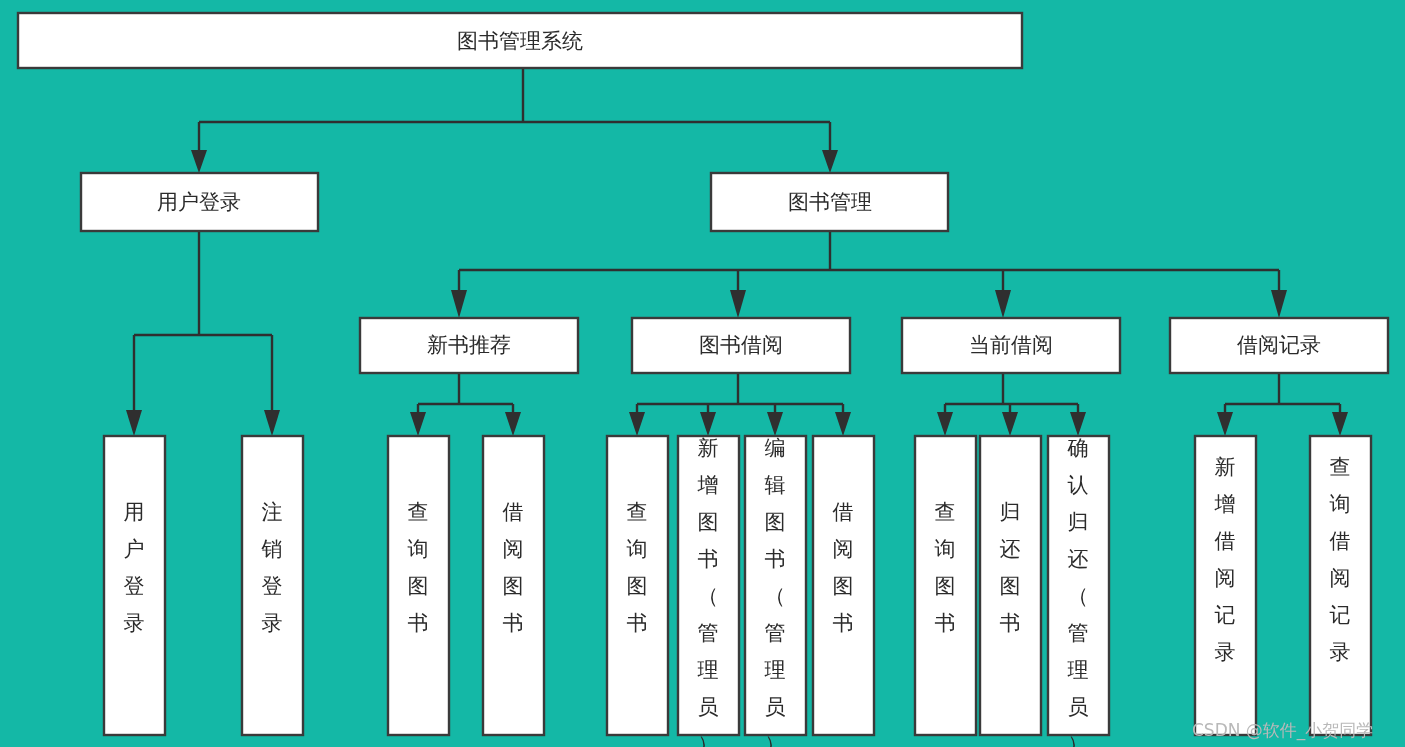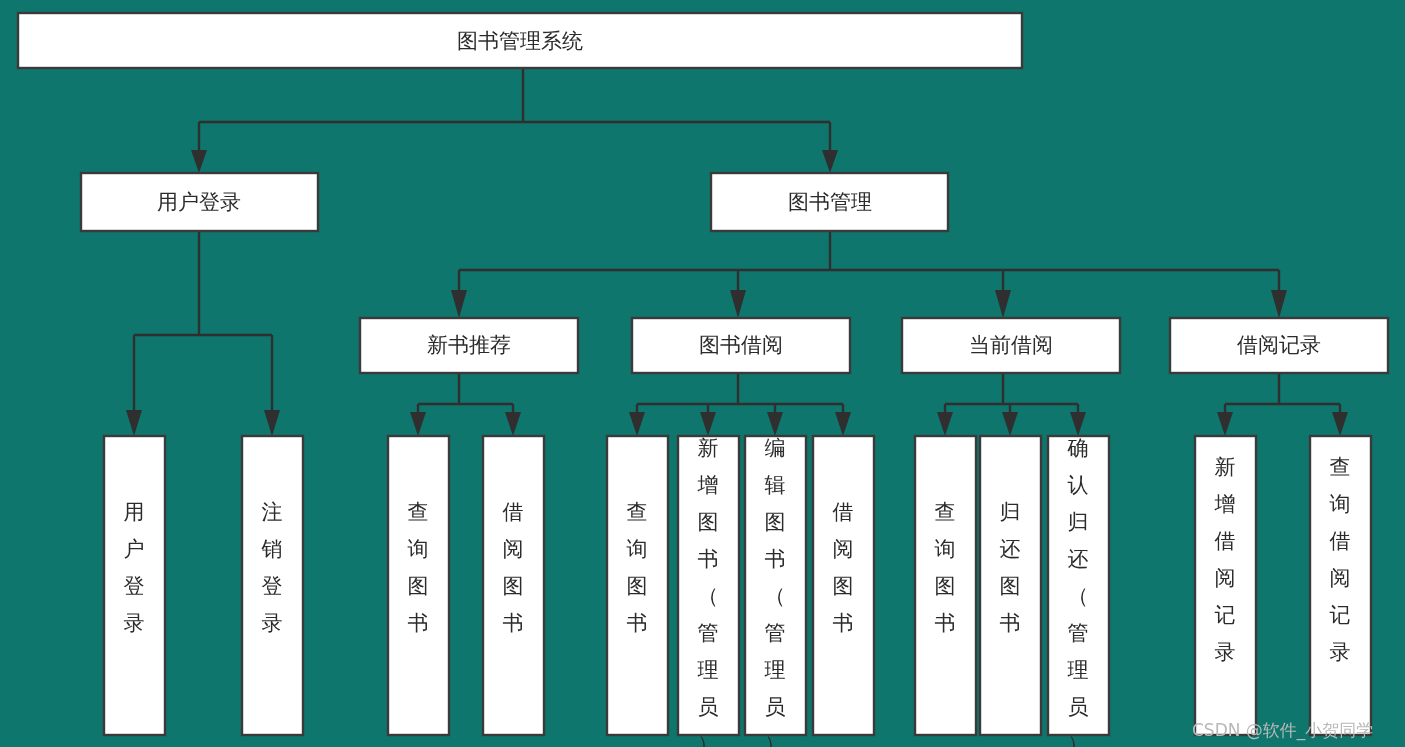--- a/index.html
+++ b/index.html
@@ -11,21 +11,21 @@
   body {
     width: 1405px;
     height: 747px;
     font-family: "DejaVu Sans", "Liberation Sans", sans-serif;
     overflow: hidden;
   }
   #diagram-root {
     position: relative;
     width: 1405px;
     height: 747px;
-    background: #0f766e;
+    background: #14b8a6;
   }
   svg#tree-svg {
     position: absolute;
     left: 0;
     top: 0;
     width: 1405px;
     height: 747px;
     display: block;
   }
   .node-box {

